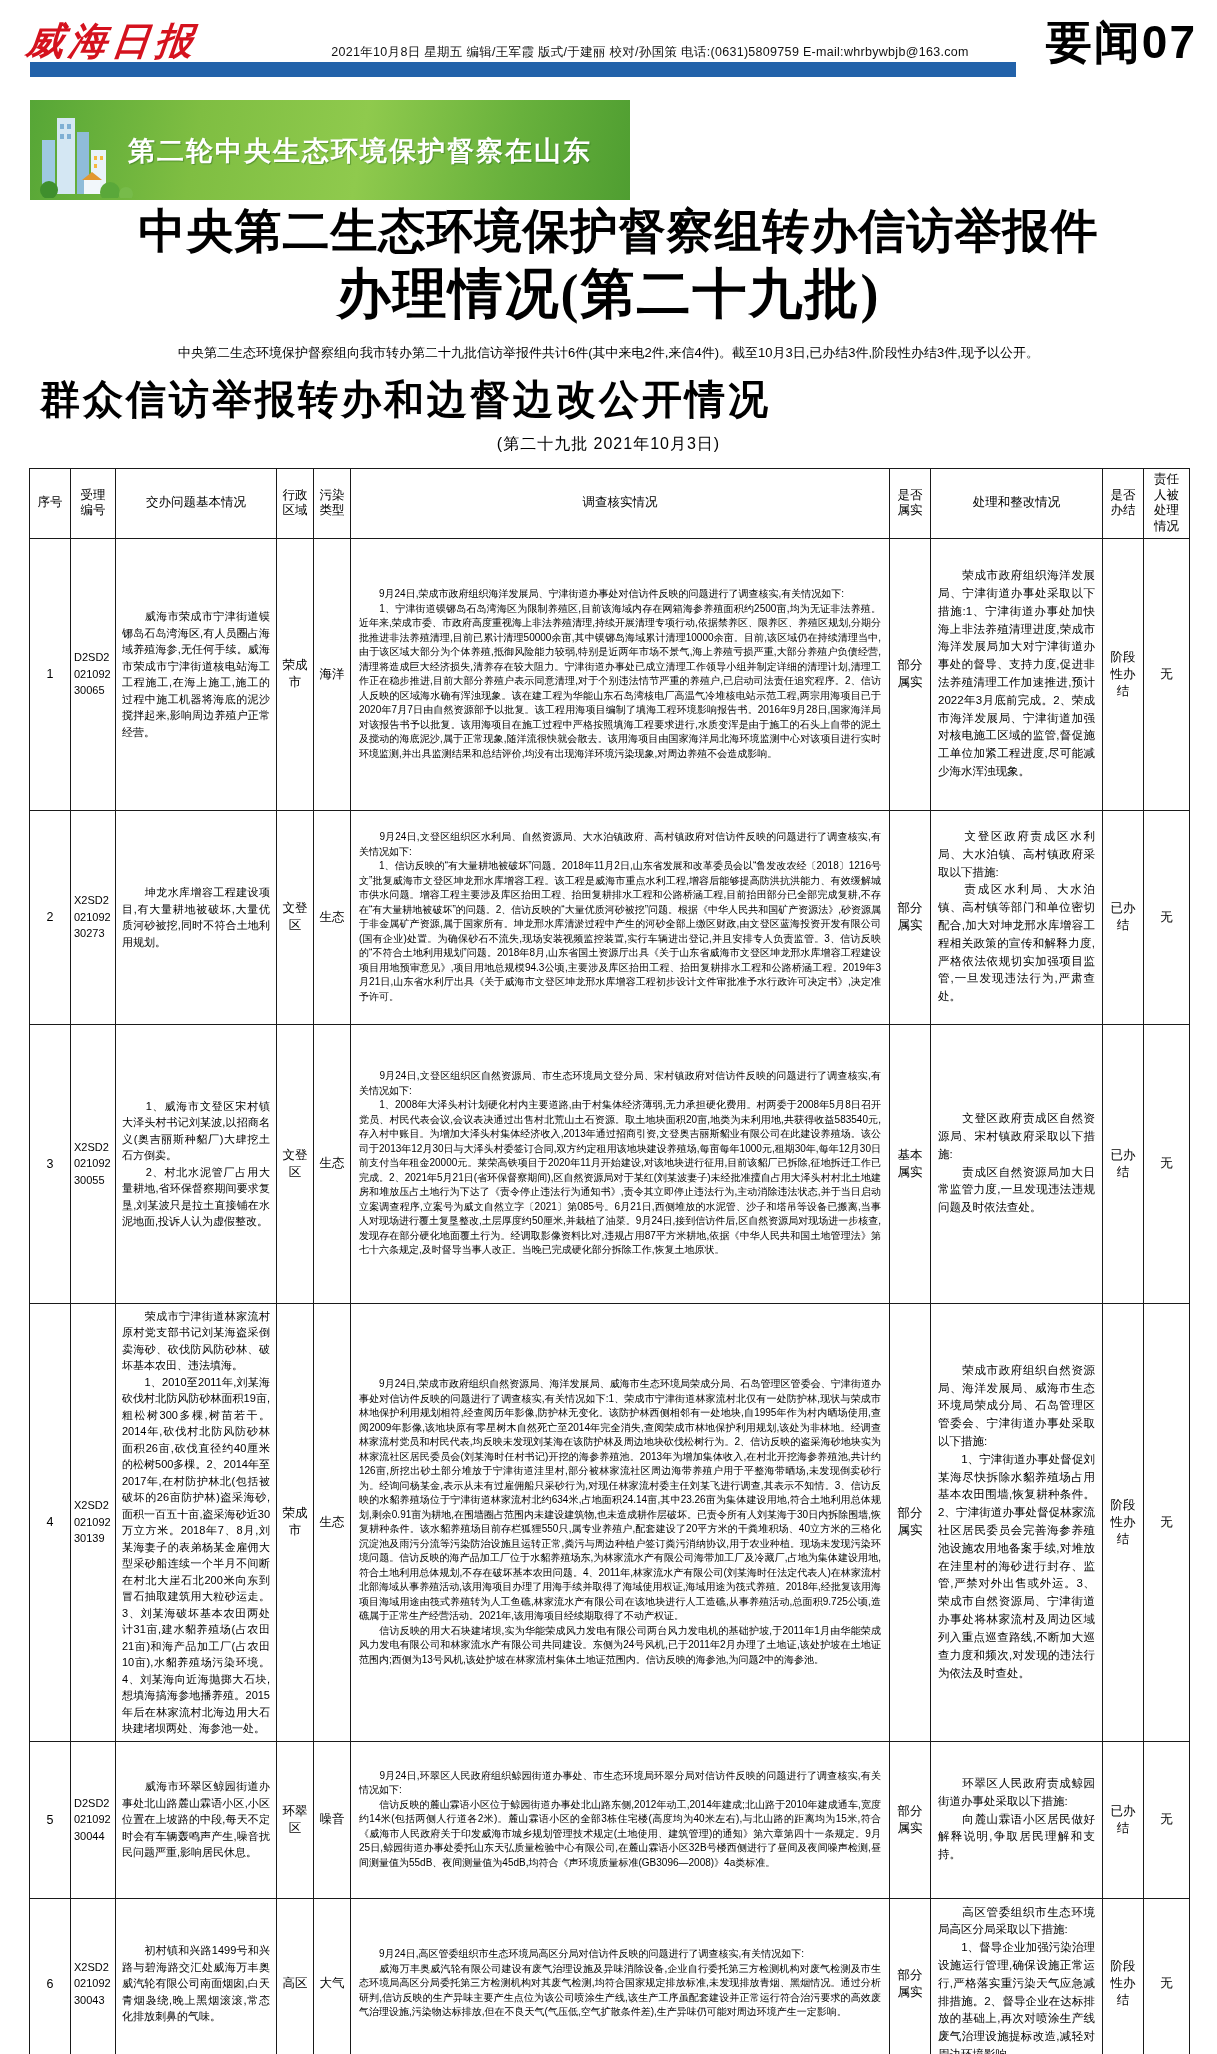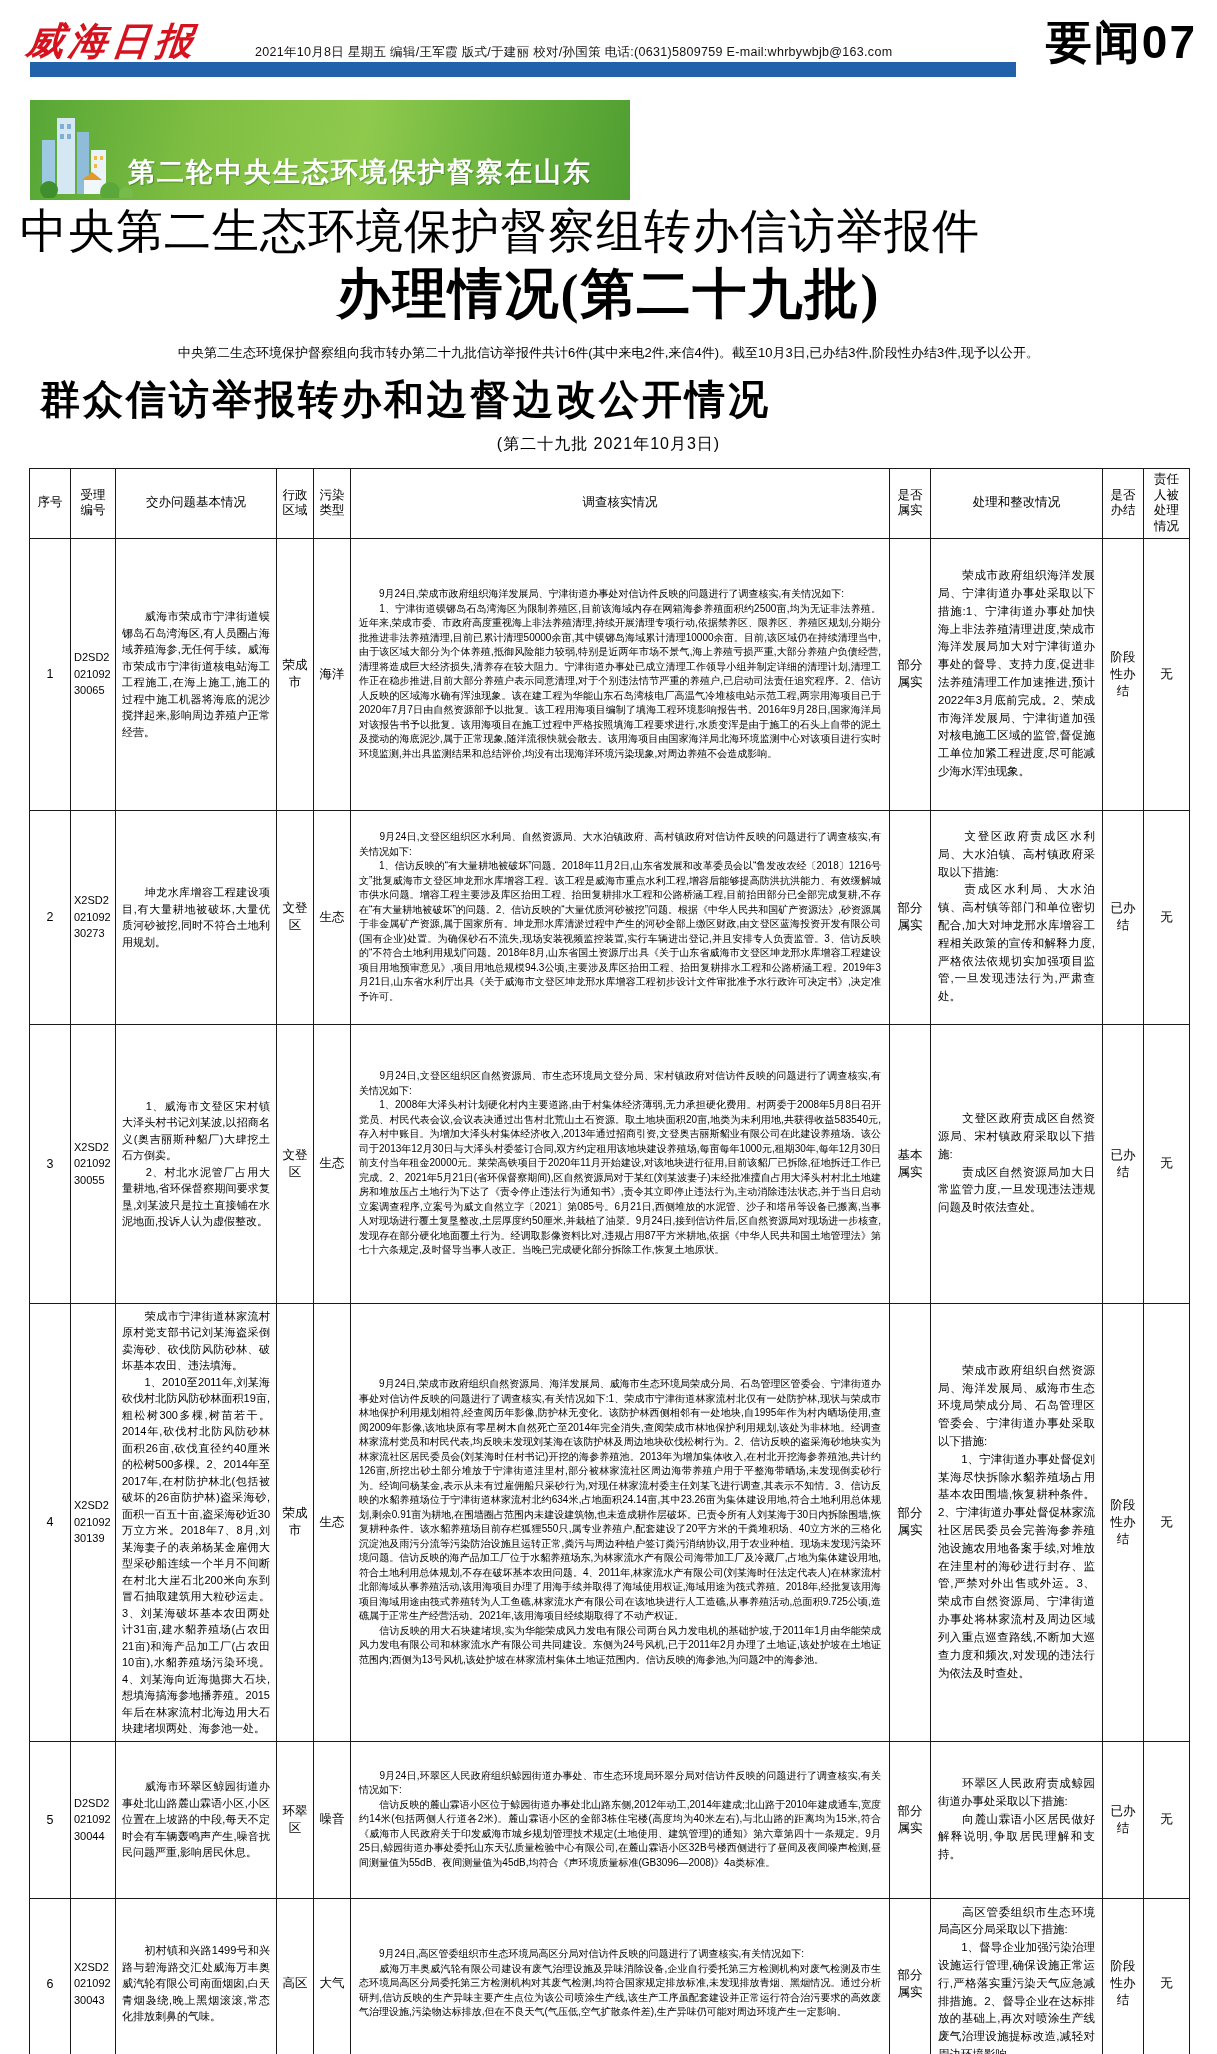--- a/index.html
+++ b/index.html
@@ -9,43 +9,43 @@
     background:#ffffff; font-family:"Liberation Sans", sans-serif; color:#000;
     overflow:hidden;
   }
   
   .masthead {
     position:absolute; left:26px; top:16px;
     font-family:"Liberation Serif", serif; font-style:italic; font-weight:bold;
     font-size:38px; color:#d5121e; letter-spacing:5px; transform:skewX(-6deg);
   }
   .dateline {
-    position:absolute; left:255px; top:44px; width:790px; text-align:left;
+    position:absolute; left:255px; top:44px; width:790px; text-align:center;
     font-size:12.5px; color:#111; letter-spacing:0.3px; white-space:nowrap;
   }
   .section-page { position:absolute; right:20px; top:12px; font-weight:900; font-size:46px; letter-spacing:2px; }
   .section-page .num { font-weight:700; }
   .blue-bar { position:absolute; left:30px; top:62px; width:986px; height:15px; background:#2262aa; }
 
   
   .banner {
     position:absolute; left:30px; top:100px; width:600px; height:100px;
     background:linear-gradient(100deg,#56a636 0%,#7fbe42 28%,#8fca4d 55%,#68b13c 80%,#4f9e31 100%);
     display:flex; align-items:flex-end;
   }
   .banner-icon { position:absolute; left:10px; bottom:2px; }
   .banner-text {
-    margin-left:98px; padding-bottom:10px; color:#fff; font-weight:bold;
+    margin-left:98px; padding-bottom:31px; color:#fff; font-weight:bold;
     font-size:27px; letter-spacing:2px; text-shadow:1px 1px 1px rgba(0,60,0,.35);
   }
 
   
   .headline1 {
-    position:absolute; left:0; top:200px; width:100%; text-align:left;
-    font-family:"Liberation Serif", serif; font-weight:normal; font-size:47px; letter-spacing:1px;padding-left:20px;
+    position:absolute; left:0; top:200px; width:100%; text-align:center;
+    font-family:"Liberation Serif", serif; font-weight:bold; font-size:47px; letter-spacing:1px;padding-left:20px;
   }
   .headline2 {
     position:absolute; left:0; top:258px; width:100%; text-align:center;
     font-family:"Liberation Serif", serif; font-weight:bold; font-size:54px; letter-spacing:2px;
   }
   .subtitle { position:absolute; left:0; top:344px; width:100%; text-align:center; font-size:13px; }
   .sec-title {
     position:absolute; left:0; top:372px; width:100%; 
     font-family:"Liberation Serif", serif; font-weight:bold; font-size:40px; letter-spacing:3px;padding-left:40px;
   }

